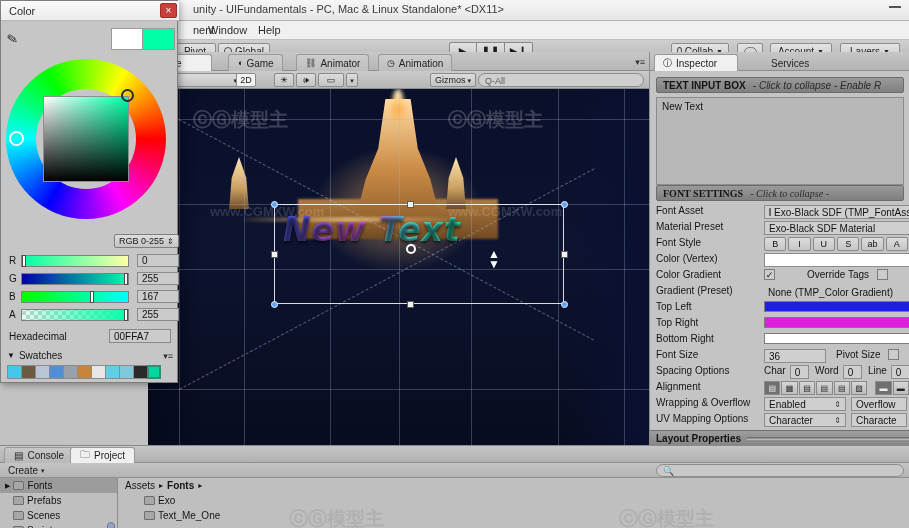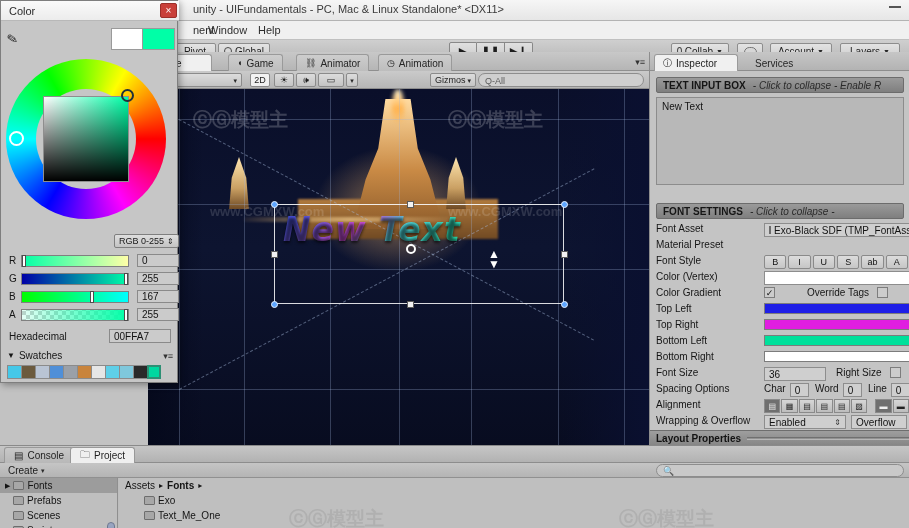--- a/index.html
+++ b/index.html
@@ -482,21 +482,21 @@
       <span>Animation</span>
     </div>
     <div style="position:absolute;right:4px;top:5px;font-size:9px;color:#333;">▾≡</div>
   </div>
 
   <div class="scene-toolbar">
     <div class="sbtn" style="left:2px;width:92px;justify-content:space-between;">
       <span>ed</span>
       <span class="caret">▾</span>
     </div>
-    <div class="sbtn on" style="left:102px;width:20px;">
+    <div class="sbtn on" style="left:88px;width:20px;">
       <span>2D</span>
     </div>
     <div class="sbtn" style="left:126px;width:20px;">☀</div>
     <div class="sbtn" style="left:148px;width:20px;">🕪</div>
     <div class="sbtn" style="left:170px;width:26px;">▭</div>
     <div class="sbtn" style="left:198px;width:12px;">
         <span class="caret">▾</span>
       </div>
     <div class="sbtn" style="left:282px;width:46px;justify-content:space-between;">
       <span>Gizmos</span>
@@ -551,50 +551,53 @@
     <div class="pivot-ring" style="left:258px; top:155px;"></div>
     <div class="vertarrow">▲<br>▼</div>
   </div>
 
   <div class="inspector">
     <div class="insp-tabs">
       <div class="tab active" style="left:4px;width:84px;">
         <span class="ti">ⓘ</span>
         <span>Inspector</span>
       </div>
-      <div class="tab" style="left:96px;width:62px;border-color:transparent;background:transparent;">
+      <div class="tab" style="left:112px;width:62px;border-color:transparent;background:transparent;">
         <span>Services</span>
       </div>
     </div>
 
     <div class="insp-body">
 
       <div class="section-hdr">
         <span class="t">TEXT INPUT BOX</span>
         <span class="s">- Click to collapse - Enable R</span>
       </div>
       <div class="textarea">New Text</div>
 
-      <div class="section-hdr" style="margin-top:18px;">
+      <div class="section-hdr" style="margin-top:0;font-family:Liberation Serif, serif;">
         <span class="t">FONT SETTINGS</span>
         <span class="s">- Click to collapse -</span>
       </div>
 
       <div style="height:4px"></div>
 
       <div class="prow">
         <span class="plabel">Font Asset</span>
         <span class="field" style="width:148px">
           <span style="width:8px;height:8px;background:#9a9a9a;border:1px solid #6b6b6b;margin-right:3px;display:inline-block"></span>
           <span>Exo-Black SDF (TMP_FontAsset</span>
         </span>
       </div>
 
       <div class="prow">
         <span class="plabel">Material Preset</span>
+        <span class="field" style="width:148px">
+          <span>Exo-Black SDF Material</span>
+        </span>
       </div>
 
       <div class="prow">
         <span class="plabel">Font Style</span>
         <span class="stylebtn">B</span>
         <span class="stylebtn">I</span>
         <span class="stylebtn">U</span>
         <span class="stylebtn">S</span>
         <span class="stylebtn">ab</span>
         <span class="stylebtn">A</span>
@@ -605,42 +608,44 @@
         <span class="field" style="width:148px;background:#ffffff"></span>
       </div>
 
       <div class="prow">
         <span class="plabel">Color Gradient</span>
         <span class="cbox">✓</span>
         <span style="margin-left:32px">Override Tags</span>
         <span class="cbox" style="margin-left:8px"></span>
       </div>
 
+      <div class="prow">
+        <span class="plabel">Gradient (Preset)</span>
+        <span class="field" style="width:148px;border:none;background:transparent">
+          <span>None (TMP_Color Gradient)</span>
+        </span>
+      </div>
 
       <div class="prow">
         <span class="plabel">Top Left</span>
         <span class="colorbar" style="width:150px;background:#1E1EE6"></span>
       </div>
       <div class="prow">
         <span class="plabel">Top Right</span>
         <span class="colorbar" style="width:150px;background:#E01EE0"></span>
       </div>
       <div class="prow">
-        <span class="plabel">Bottom Left</span>
-        <span class="colorbar" style="width:150px;background:#00E09B"></span>
-      </div>
-      <div class="prow">
         <span class="plabel">Bottom Right</span>
         <span class="colorbar" style="width:150px;background:#FFFFFF"></span>
       </div>
 
       <div class="prow">
         <span class="plabel">Font Size</span>
         <span class="field num">36</span>
-        <span style="margin-left:10px">Right Size</span>
+        <span style="margin-left:10px">Pivot Size</span>
         <span class="cbox" style="margin-left:8px"></span>
       </div>
 
       <div class="prow">
         <span class="plabel">Spacing Options</span>
         <span>Char</span>
         <span class="field small" style="margin-left:4px">0</span>
         <span style="margin-left:6px">Word</span>
         <span class="field small" style="margin-left:4px">0</span>
         <span style="margin-left:6px">Line</span>

